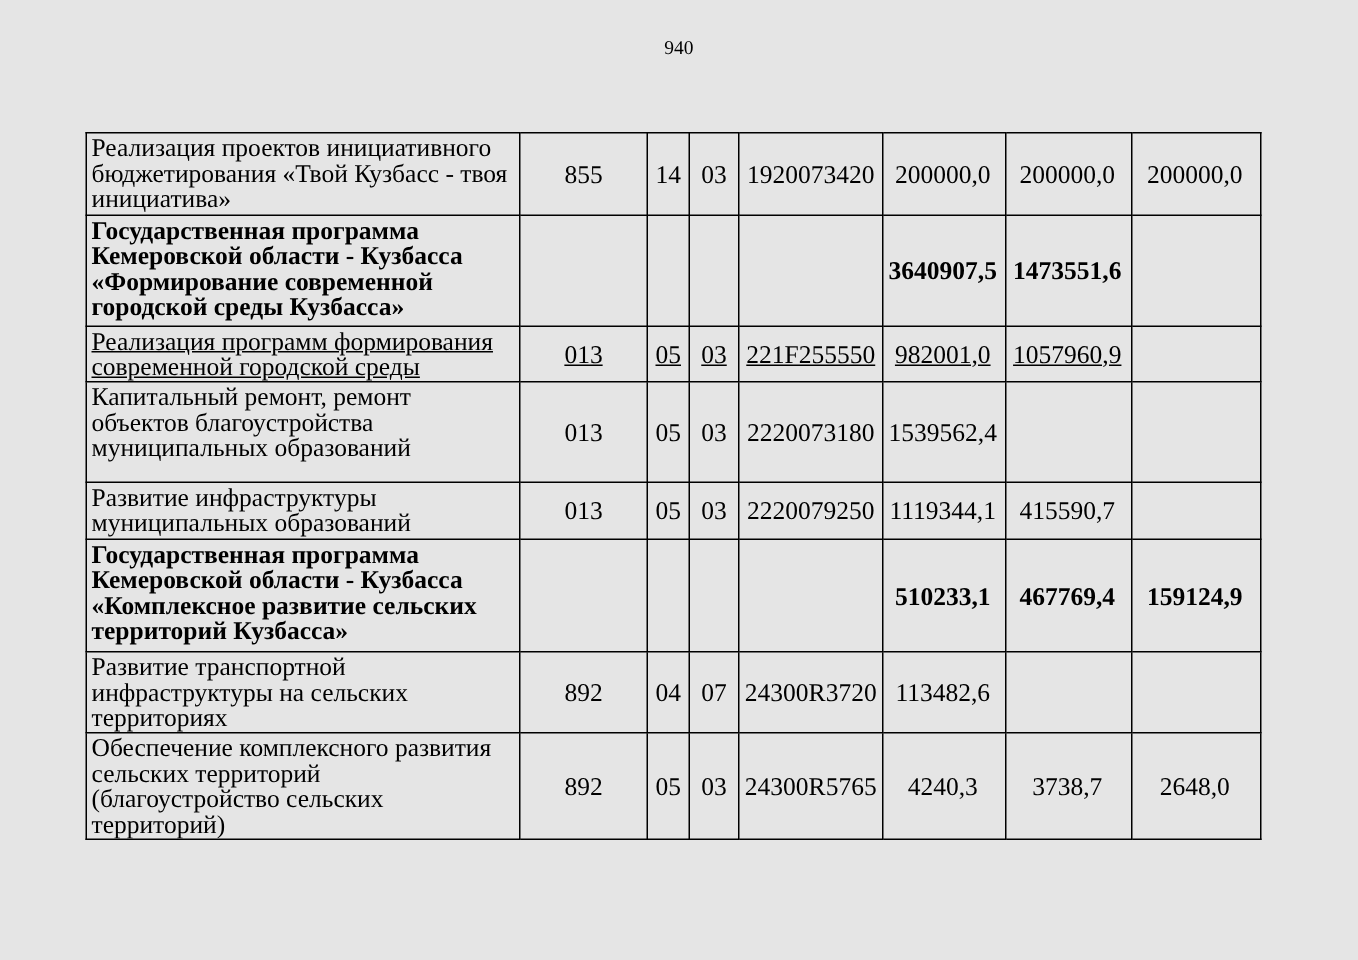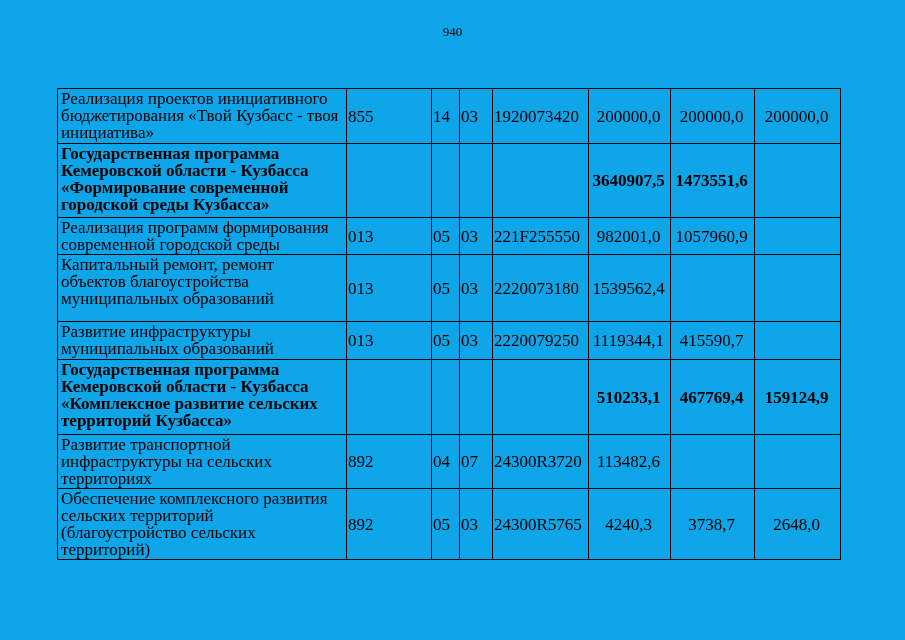--- a/index.html
+++ b/index.html
@@ -5,21 +5,21 @@
   * { margin: 0; padding: 0; box-sizing: border-box; }
   html, body { background: #ffffff; }
   body {
     font-family: "Liberation Serif", "DejaVu Serif", serif;
     color: #000;
   }
   .page {
     position: relative;
     width: 905px;
     height: 640px;
-    background: #0ea5e9;
+    background: #e5e5e5;
     overflow: hidden;
   }
   .page-number {
     position: absolute;
     top: 24px;
     left: 0;
     width: 100%;
     text-align: center;
     font-size: 13px;
   }
@@ -42,34 +42,35 @@
   col.w-grbs  { width: 85px; }
   col.w-rz    { width: 28px; }
   col.w-pr    { width: 33px; }
   col.w-csr   { width: 96px; }
   col.w-a1    { width: 82px; }
   col.w-a2    { width: 84px; }
   col.w-a3    { width: 86px; }
   
   tbody tr:nth-child(1) { height: 55px; }
   tbody tr:nth-child(2) { height: 74px; margin-left: 39px; }
-  tbody tr:nth-child(3) { height: 37px; }
+  tbody tr:nth-child(3) { height: 37px; text-decoration: underline; }
   tbody tr:nth-child(4) { height: 67px; }
   tbody tr:nth-child(5) { height: 38px; margin-top: 44px; }
   tbody tr:nth-child(6) { height: 75px; }
   tbody tr:nth-child(7) { height: 42px; }
   tbody tr:nth-child(8) { height: 56px; }
 
   td.c-name {
     vertical-align: top;
     text-align: left;
     padding: 1px 3px 1px 3px;
   }
   td.c-code {
     vertical-align: middle;
+    text-align: center;
     padding: 1px 1px;
   }
   td.c-num {
     vertical-align: middle;
     text-align: center;
     padding: 1px 3px 1px 1px;
   }
   tr.bold-row td { font-weight: bold; }
 </style>
 </head>

